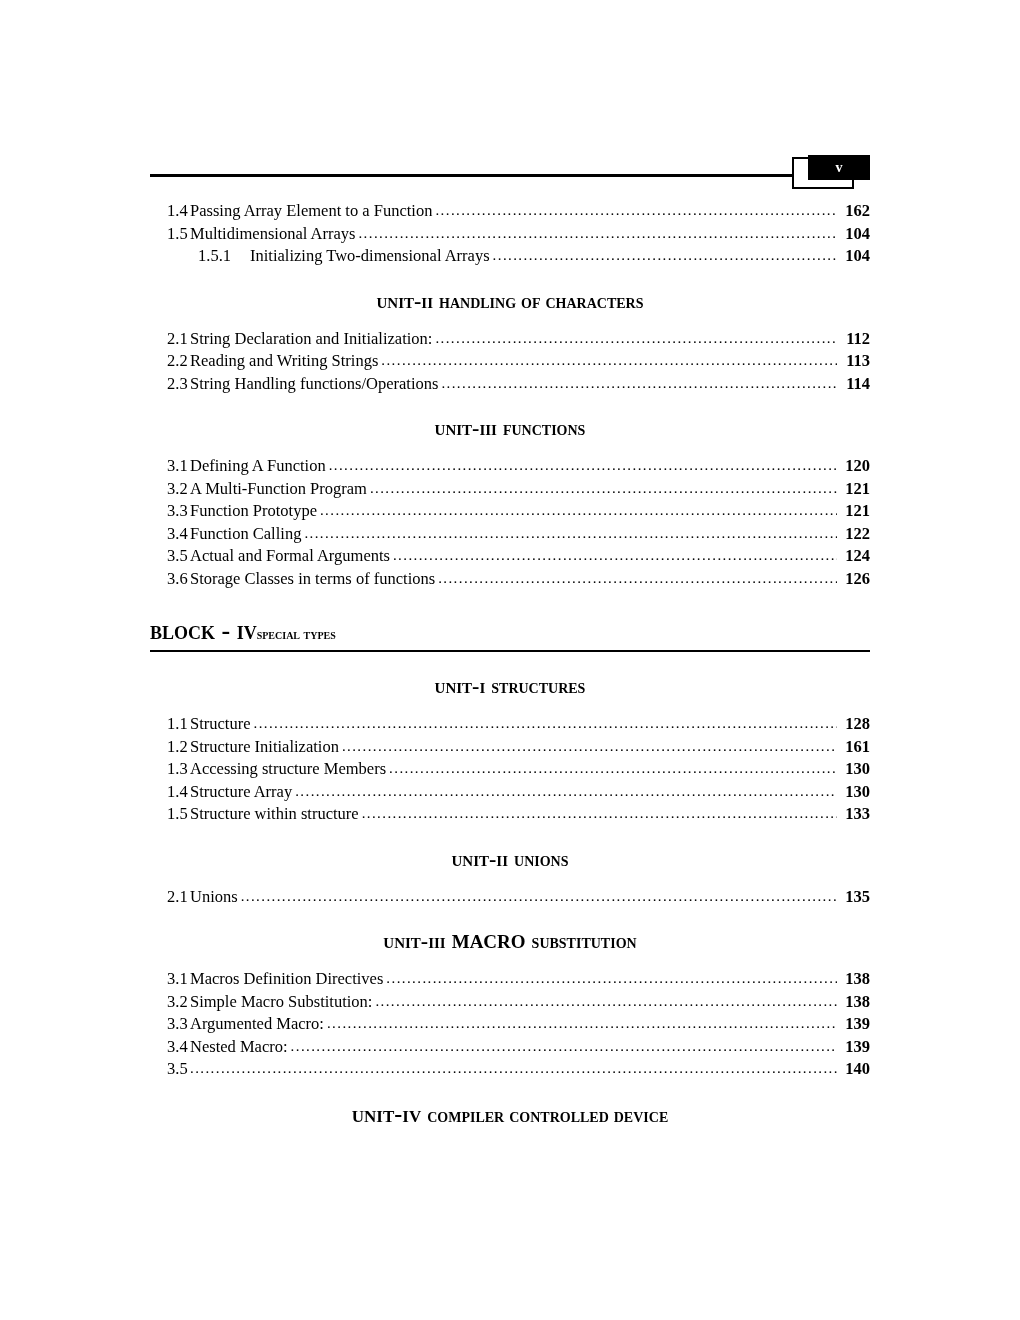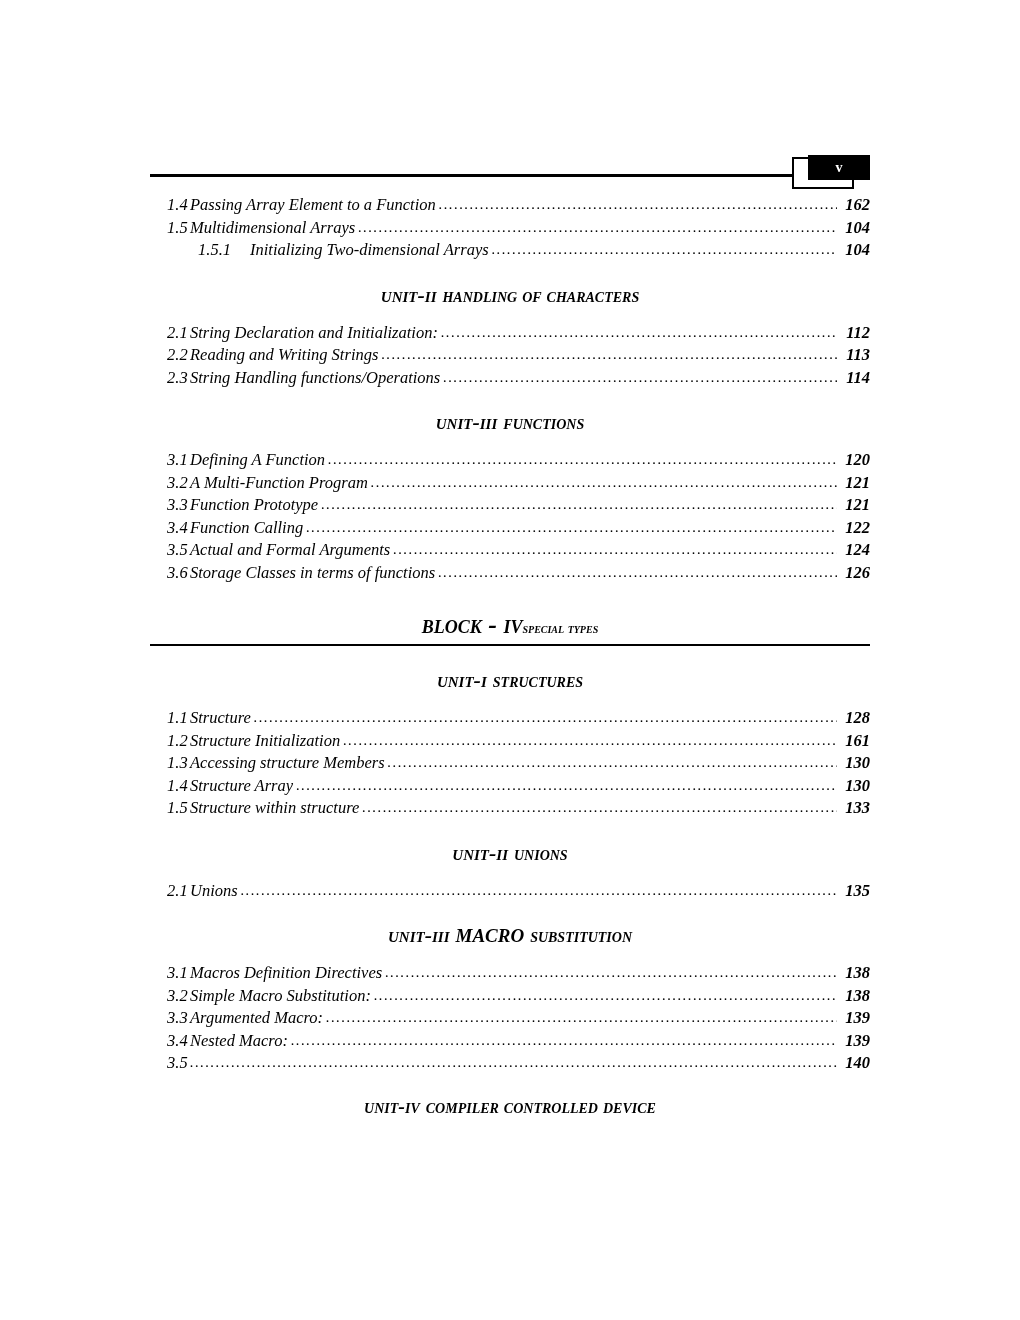--- a/index.html
+++ b/index.html
@@ -69,23 +69,22 @@
     color: #ffffff;
     font-size: 14px;
     font-weight: bold;
     font-family: "Liberation Serif", "DejaVu Serif", serif;
   }
 
   
   .content {
     position: absolute;
     left: 150px;
-    top: 194px;
+    top: 200px;
     width: 720px;
-    font-style: italic;
   }
 
   
   .toc-entry {
     display: flex;
     align-items: flex-end;
     font-size: 16.5px;
     line-height: 22.5px;
     height: 22.5px;
     white-space: nowrap;
@@ -153,21 +152,20 @@
   .unit-heading .caps-mid {
     font-size: 19px;
   }
   .unit-heading .sep {
     display: inline-block;
     width: 6px;
   }
 
   
   .block-heading {
-    text-align: center;
     font-weight: bold;
     white-space: nowrap;
   }
   .block-heading .big {
     font-size: 26px;
   }
   .block-heading .sc {
     font-size: 14px;
     font-variant: small-caps;
     text-transform: lowercase;
@@ -358,17 +356,17 @@
           <span class="leader"></span>
           <span class="pg">139</span>
         </div>
         <div class="toc-entry">
           <span class="num">3.5</span>
           <span class="leader"></span>
           <span class="pg">140</span>
         </div>
       </div>
       <div class="gap-md"></div>
-      <div class="unit-heading"><span class="big sc" style="font-variant: small-caps; text-transform: lowercase; font-size: 20px;">Unit-IV</span><span class="sep"></span><span class="sc">Compiler Controlled Device</span></div>
+      <div class="unit-heading"><span class="big sc" style="font-variant: small-caps; text-transform: lowercase; font-size: 24px;">Unit-IV</span><span class="sep"></span><span class="sc">Compiler Controlled Device</span></div>
       <div class="gap-sm"></div>
     </div>
 
 </div>
 
 </body></html>

